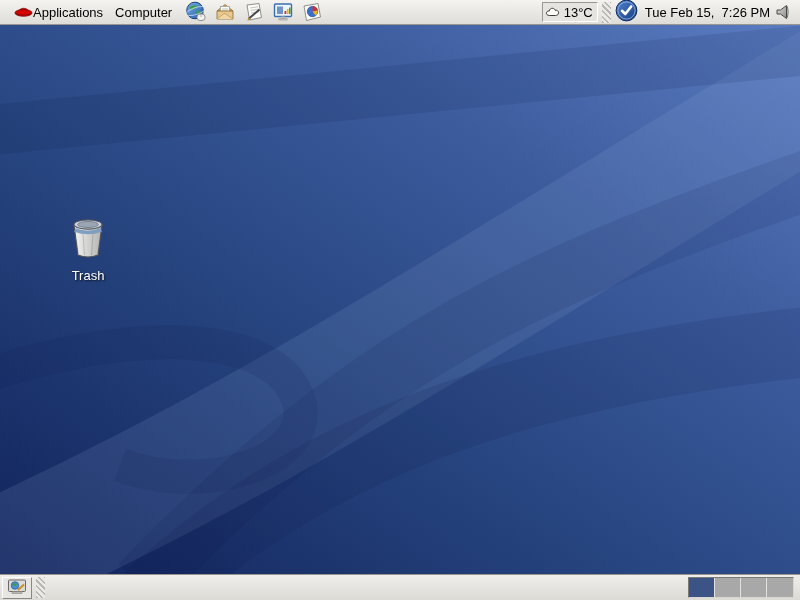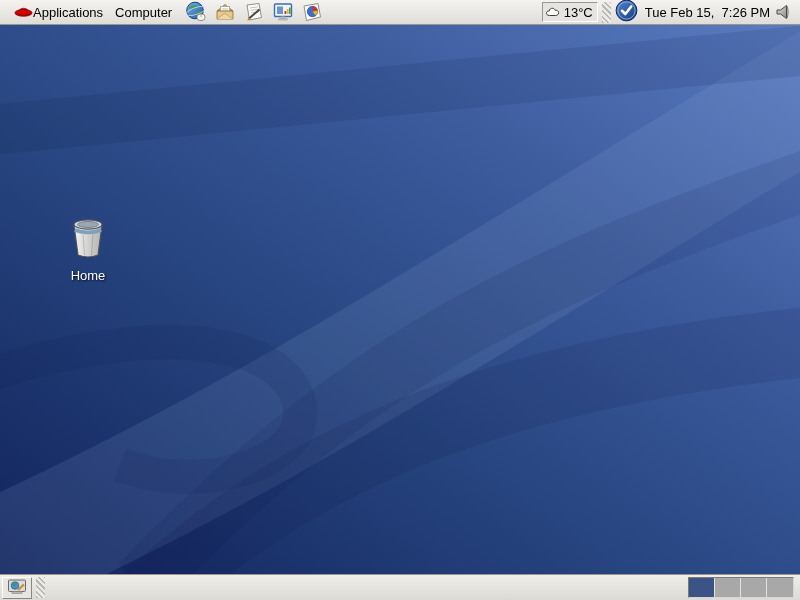--- a/index.html
+++ b/index.html
@@ -215,21 +215,21 @@
             </linearGradient>
           </defs>
         <path d="M11 12 L15 42 Q25 46 35 42 L39 12 Z" fill="url(#tb)" stroke="#50525a" stroke-width="1.2"></path>
         <path d="M11.8 17 Q25 22 38.2 17" fill="none" stroke="#7f9fc0" stroke-width="3.5"></path>
         <ellipse cx="25" cy="11.5" rx="14" ry="4.6" fill="#cfd8e2" stroke="#50525a" stroke-width="1.2"></ellipse>
         <ellipse cx="25" cy="11.5" rx="10.5" ry="3" fill="#9aa6b4" stroke="#6a7482" stroke-width="0.8"></ellipse>
         <line x1="20" y1="20" x2="21.5" y2="42.5" stroke="#b8b8b6" stroke-width="1"></line>
         <line x1="30" y1="20" x2="28.5" y2="42.5" stroke="#a8a8a6" stroke-width="1"></line>
       </svg>
     </span>
-    <span class="dlabel">Home</span>
+    <span class="dlabel">Trash</span>
   </div>
 </div>
 
 <div class="bottom-panel">
   <button class="show-desktop-btn">
     <span>
       <svg width="20" height="17" viewBox="0 0 20 17">
         <rect x="1.5" y="2" width="17" height="11.5" rx="1" fill="#dcdad6" stroke="#6a6a66" stroke-width="1"></rect>
         <circle cx="8" cy="7.5" r="3.8" fill="#4a8fd0" stroke="#2a5a90" stroke-width="0.7"></circle>
         <path d="M5.5 6 Q8 4.5 10 6 Q8.5 8.5 5.8 7.8 Z" fill="#3f9c49"></path>

